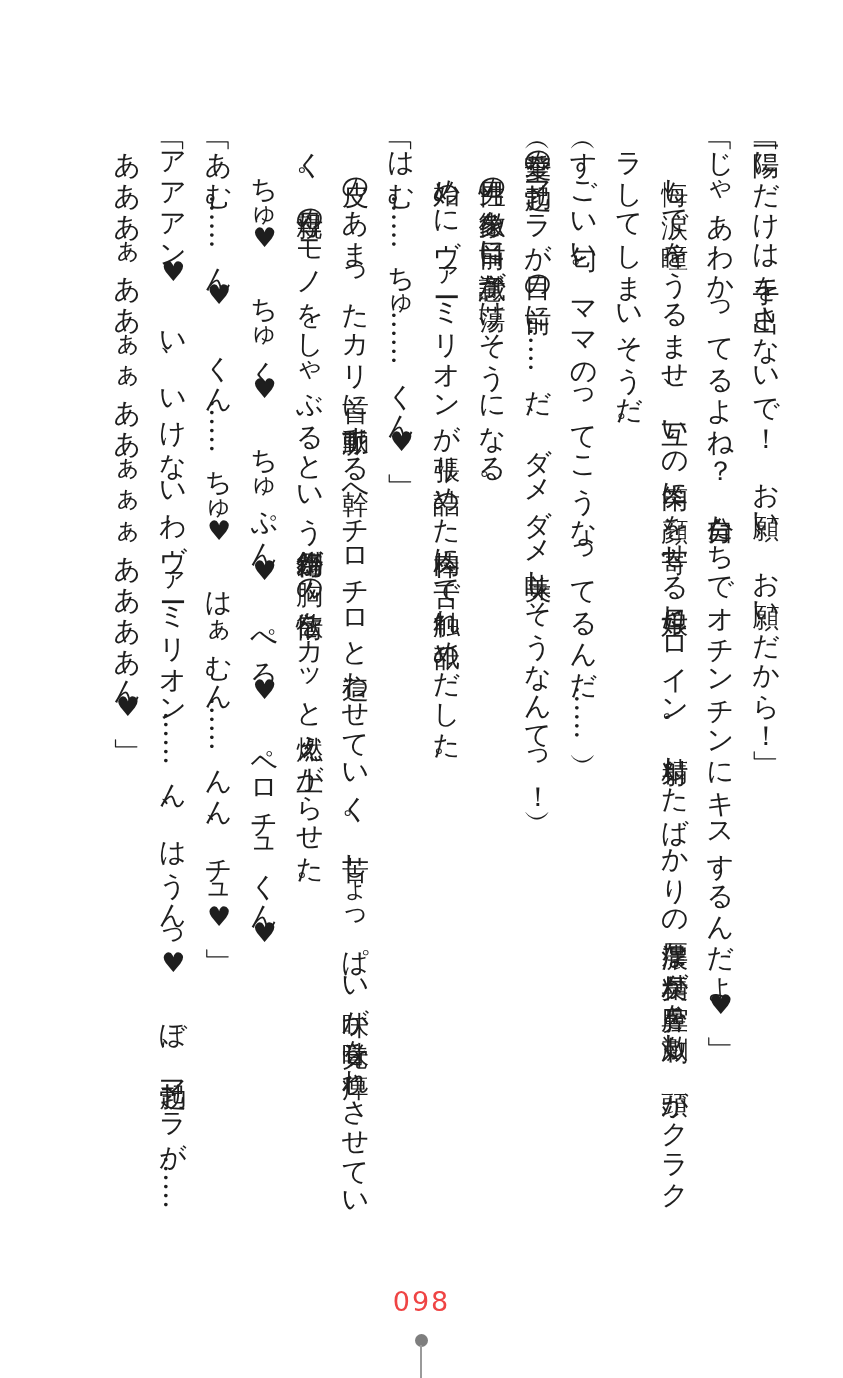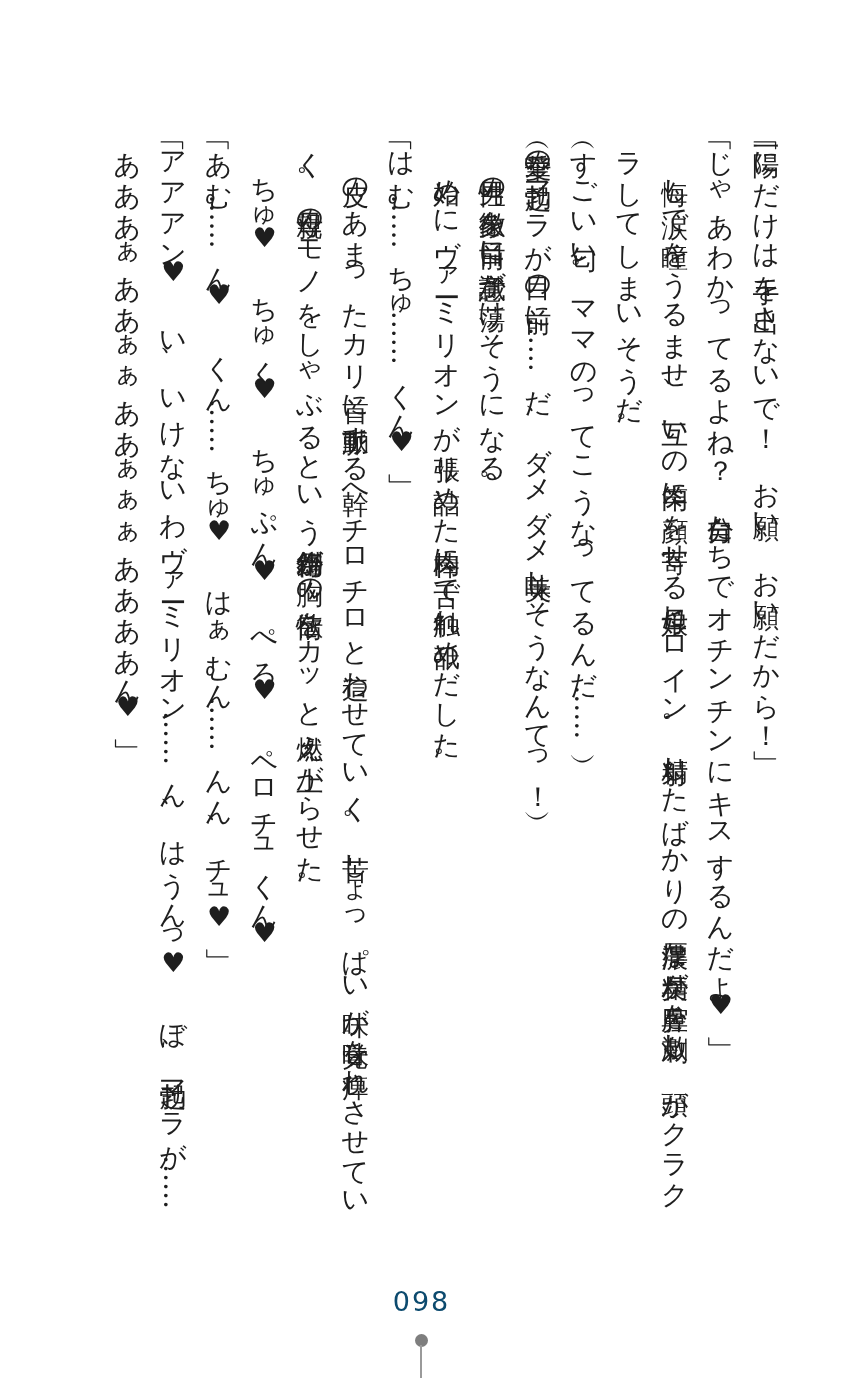--- a/index.html
+++ b/index.html
@@ -42,21 +42,21 @@
   .page-number {
     position: absolute;
     left: 0;
     right: 0;
     top: 1286px;
     text-align: center;
     font-family: "DejaVu Sans", "Liberation Sans", sans-serif;
     font-size: 27px;
     font-weight: 400;
     letter-spacing: 2px;
-    color: #0c4a6e;
+    color: #ef4444;
   }
   .ornament-dot {
     position: absolute;
     left: 415px;
     top: 1334px;
     width: 13px;
     height: 13px;
     border-radius: 50%;
     background: #7e7e7e;
   }

